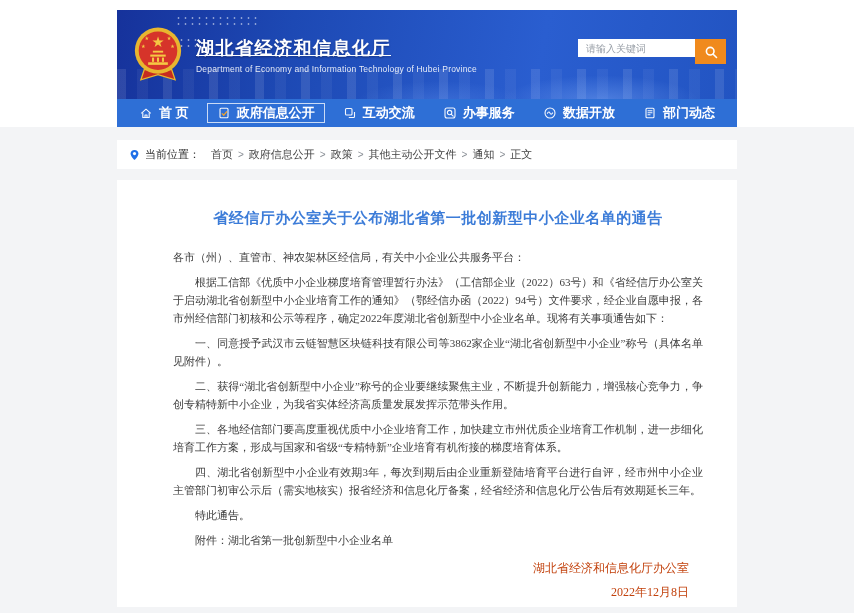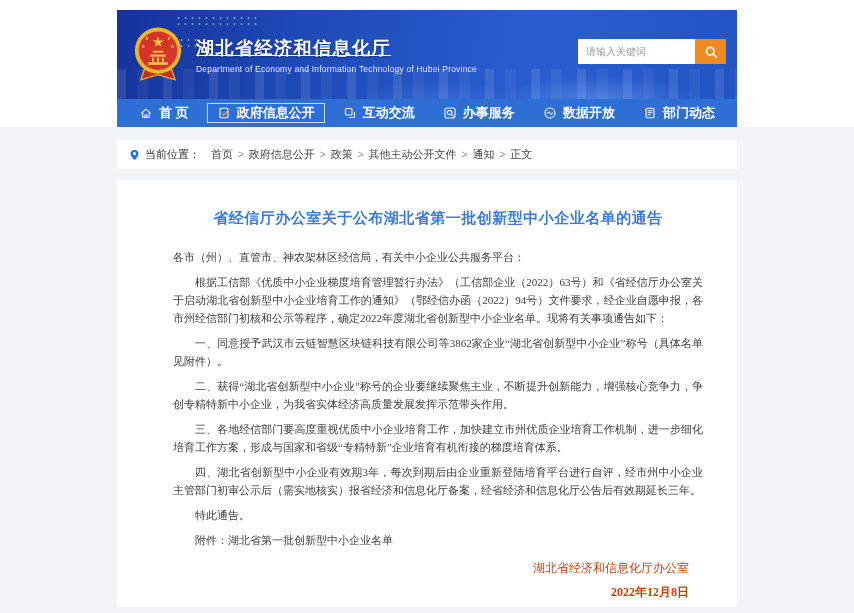--- a/index.html
+++ b/index.html
@@ -29,21 +29,21 @@
       repeating-linear-gradient(90deg, rgba(255,255,255,.10) 0 9px, rgba(255,255,255,0) 9px 20px,
         rgba(255,255,255,.05) 20px 31px, rgba(255,255,255,0) 31px 46px);
   }
   .emblem { width:52px; height:60px; margin-right:12px; flex:0 0 auto; position:relative; z-index:2; }
   .titles { position:relative; z-index:2; }
   .site-title { margin:0; color:#fff; font-size:18px; font-weight:bold; letter-spacing:1.5px;
     text-shadow:0 1px 2px rgba(0,0,30,.35);text-decoration:underline; }
   .site-subtitle { margin-top:4px; color:rgba(255,255,255,.88); font-size:8.5px; letter-spacing:.2px; }
 
   .search { position:absolute; right:11px; top:29px; display:flex; z-index:3; }
-  .search input { width:117px; height:25px; border:none; outline:none; padding:0 8px;
+  .search input { width:117px; height:18px; border:none; outline:none; padding:0 8px;
     font-size:10px; color:#333; background:#fff; font-family:"Liberation Sans",sans-serif; }
   .search input::placeholder { color:#9aa0a8; }
   .search button { width:31px; height:25px; border:none; background:#f08a1d; cursor:pointer;
     display:flex; align-items:center; justify-content:center; padding:0; }
 
   
   .nav { height:28px; background:#2e6fd6; display:flex; align-items:center;
     justify-content:space-between; padding:0 12px; }
   .nav-item { display:flex; align-items:center; gap:6px; color:#fff; font-size:13px;
     font-weight:bold; padding:0 9px; text-decoration:none; cursor:pointer; border:1px solid transparent; }
@@ -65,21 +65,21 @@
     padding:28px 34px 0 56px; }
   .article-title { margin:0 0 20px; text-align:center; font-family:"Liberation Serif", serif;
     font-size:15px; line-height:20px; font-weight:bold; color:#3c7cd8; letter-spacing:.5px; }
   .doc { font-family:"Liberation Serif", serif; font-size:11px; line-height:18px;
     color:#3d3d3d; text-align:justify; }
   .doc p { margin:0 0 7px; }
   .indent { text-indent:2em; }
   .sign-block { font-family:"Liberation Serif", serif; font-size:12px; color:#c2410c;
     text-align:right; padding-right:14px; }
   .signer { margin-top:10px; line-height:18px; }
-  .doc-date { margin-top:6px; line-height:18px;font-weight:bold; }
+  .doc-date { margin-top:6px; line-height:18px; }
 </style>
 </head>
 <body>
 
 <div>
 
   <div class="site">
     <header class="banner">
       <div class="dots dots-a"></div>
       <div class="dots dots-b"></div>

